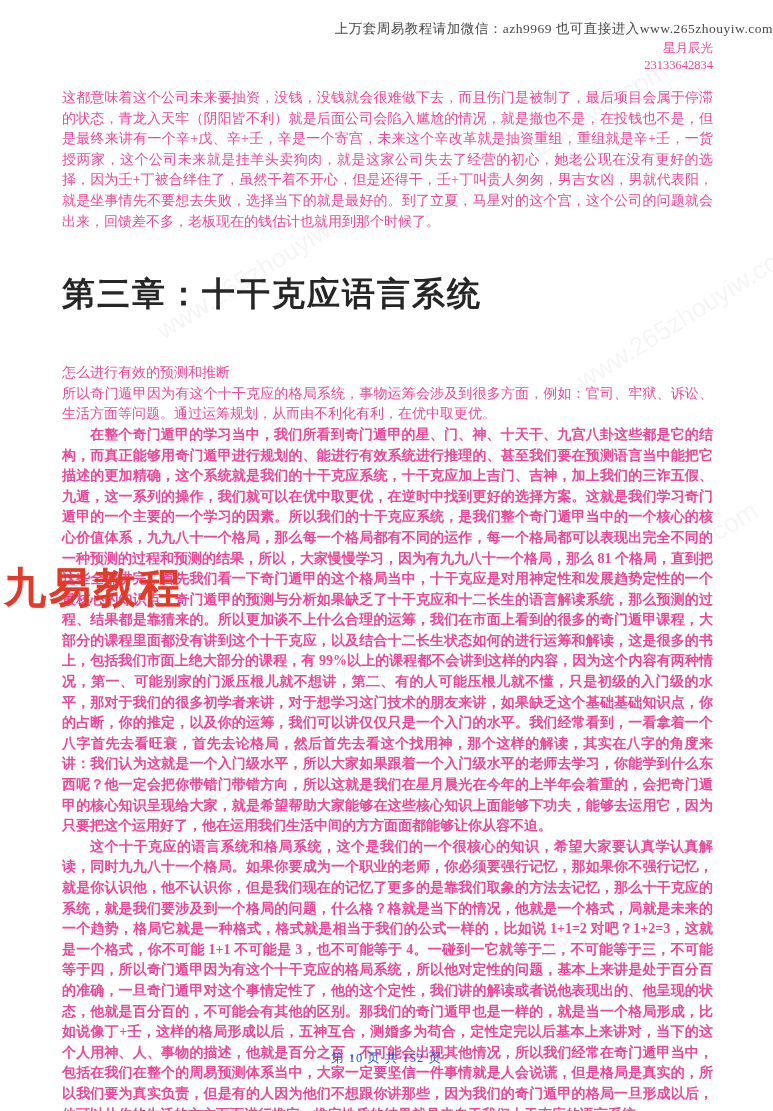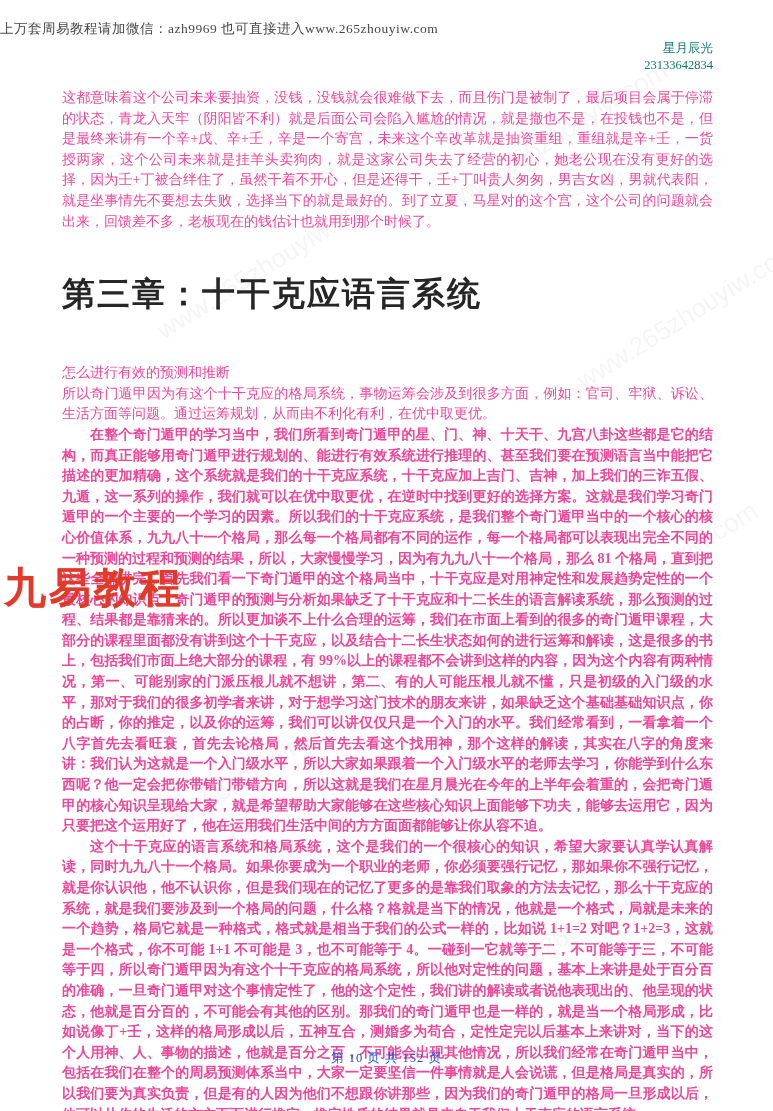--- a/index.html
+++ b/index.html
@@ -9,32 +9,32 @@
     width: 773px;
     height: 1111px;
     margin: 0 auto;
     background: #ffffff;
     overflow: hidden;
     font-family: "Liberation Serif", "DejaVu Serif", serif;
     color: #3a3a3a;
   }
   .header-line {
     padding-top: 20px;
-    text-align: left;
+    text-align: right;
     font-size: 13.5px;
     color: #474747;
     letter-spacing: 0.5px;
   }
   .contact-block {
     position: absolute;
     top: 40px;
     right: 60px;
     text-align: right;
     font-size: 12.5px;
-    color: #0f766e;
+    color: #ec4899;
     line-height: 17px;
   }
   .content {
     position: absolute;
     left: 62px;
     top: 88px;
     width: 651px;
   }
   .para {
     font-size: 14px;

